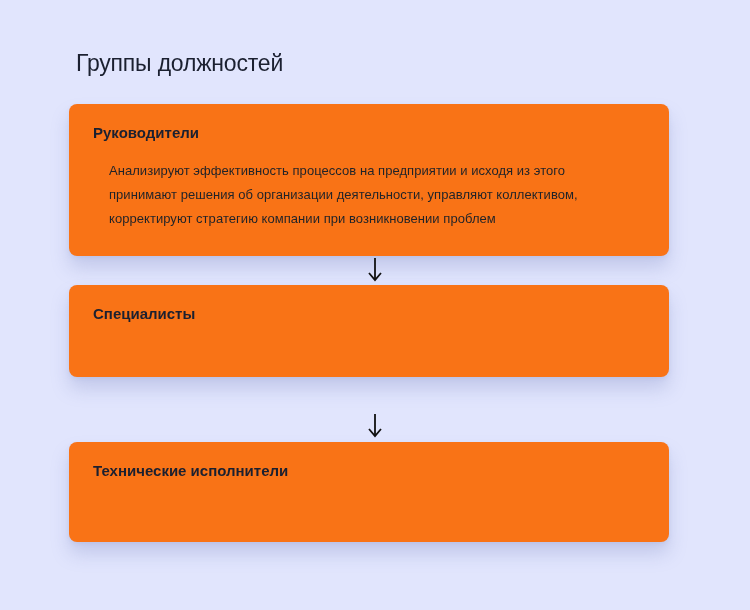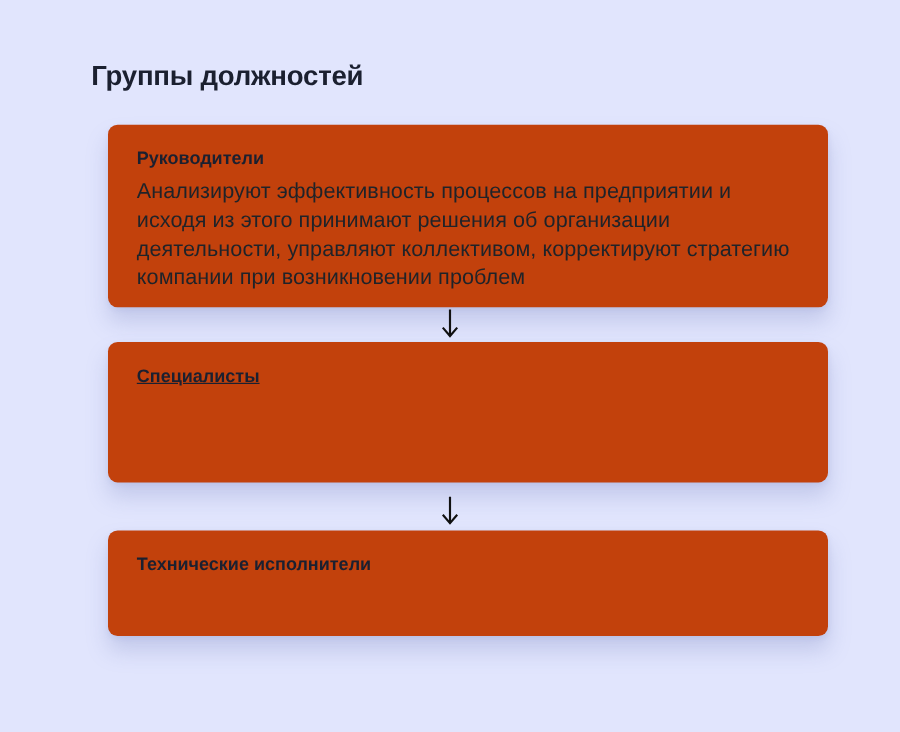--- a/index.html
+++ b/index.html
@@ -14,51 +14,51 @@
       color: #1b2030;
       position: relative;
       overflow: hidden;
     }
     .title {
       position: absolute;
       left: 76px;
       top: 50px;
       margin: 0;
       font-size: 23px;
-      font-weight: bold;
+      font-weight: normal;
       color: #1b2030;
       letter-spacing: -0.2px;
     }
     .card {
       position: absolute;
-      left: 90px;
+      left: 69px;
       width: 600px;
-      background: #c2410c;
+      background: #f97316;
       border-radius: 8px;
       box-shadow: 0 12px 18px rgba(120, 130, 190, 0.28), 0 2px 4px rgba(120, 130, 190, 0.12);
       box-sizing: border-box;
       padding: 19px 24px 18px 24px;
     }
     .card-title {
       font-size: 15px;
       font-weight: bold;
       color: #1b2030;
       line-height: 20px;
       margin: 0 0 4px 0;
     }
     .card-desc {
-      font-size: 18px;
+      font-size: 13px;
       line-height: 24px;
       color: #1f2329;
-      margin: 0;
+      margin: 16px;
       letter-spacing: 0.05px;
     }
     .card-1 { top: 104px; height: 152px; }
-    .card-2 { top: 285px; height: 117px; text-decoration: underline; }
-    .card-3 { top: 442px; height: 88px; }
+    .card-2 { top: 285px; height: 92px; }
+    .card-3 { top: 442px; height: 100px; }
     .arrow {
       position: absolute;
       left: 366px;
       width: 18px;
       height: 26px;
     }
     .arrow-1 { top: 257px; }
     .arrow-2 { top: 413px; }
   </style>
 </head>

